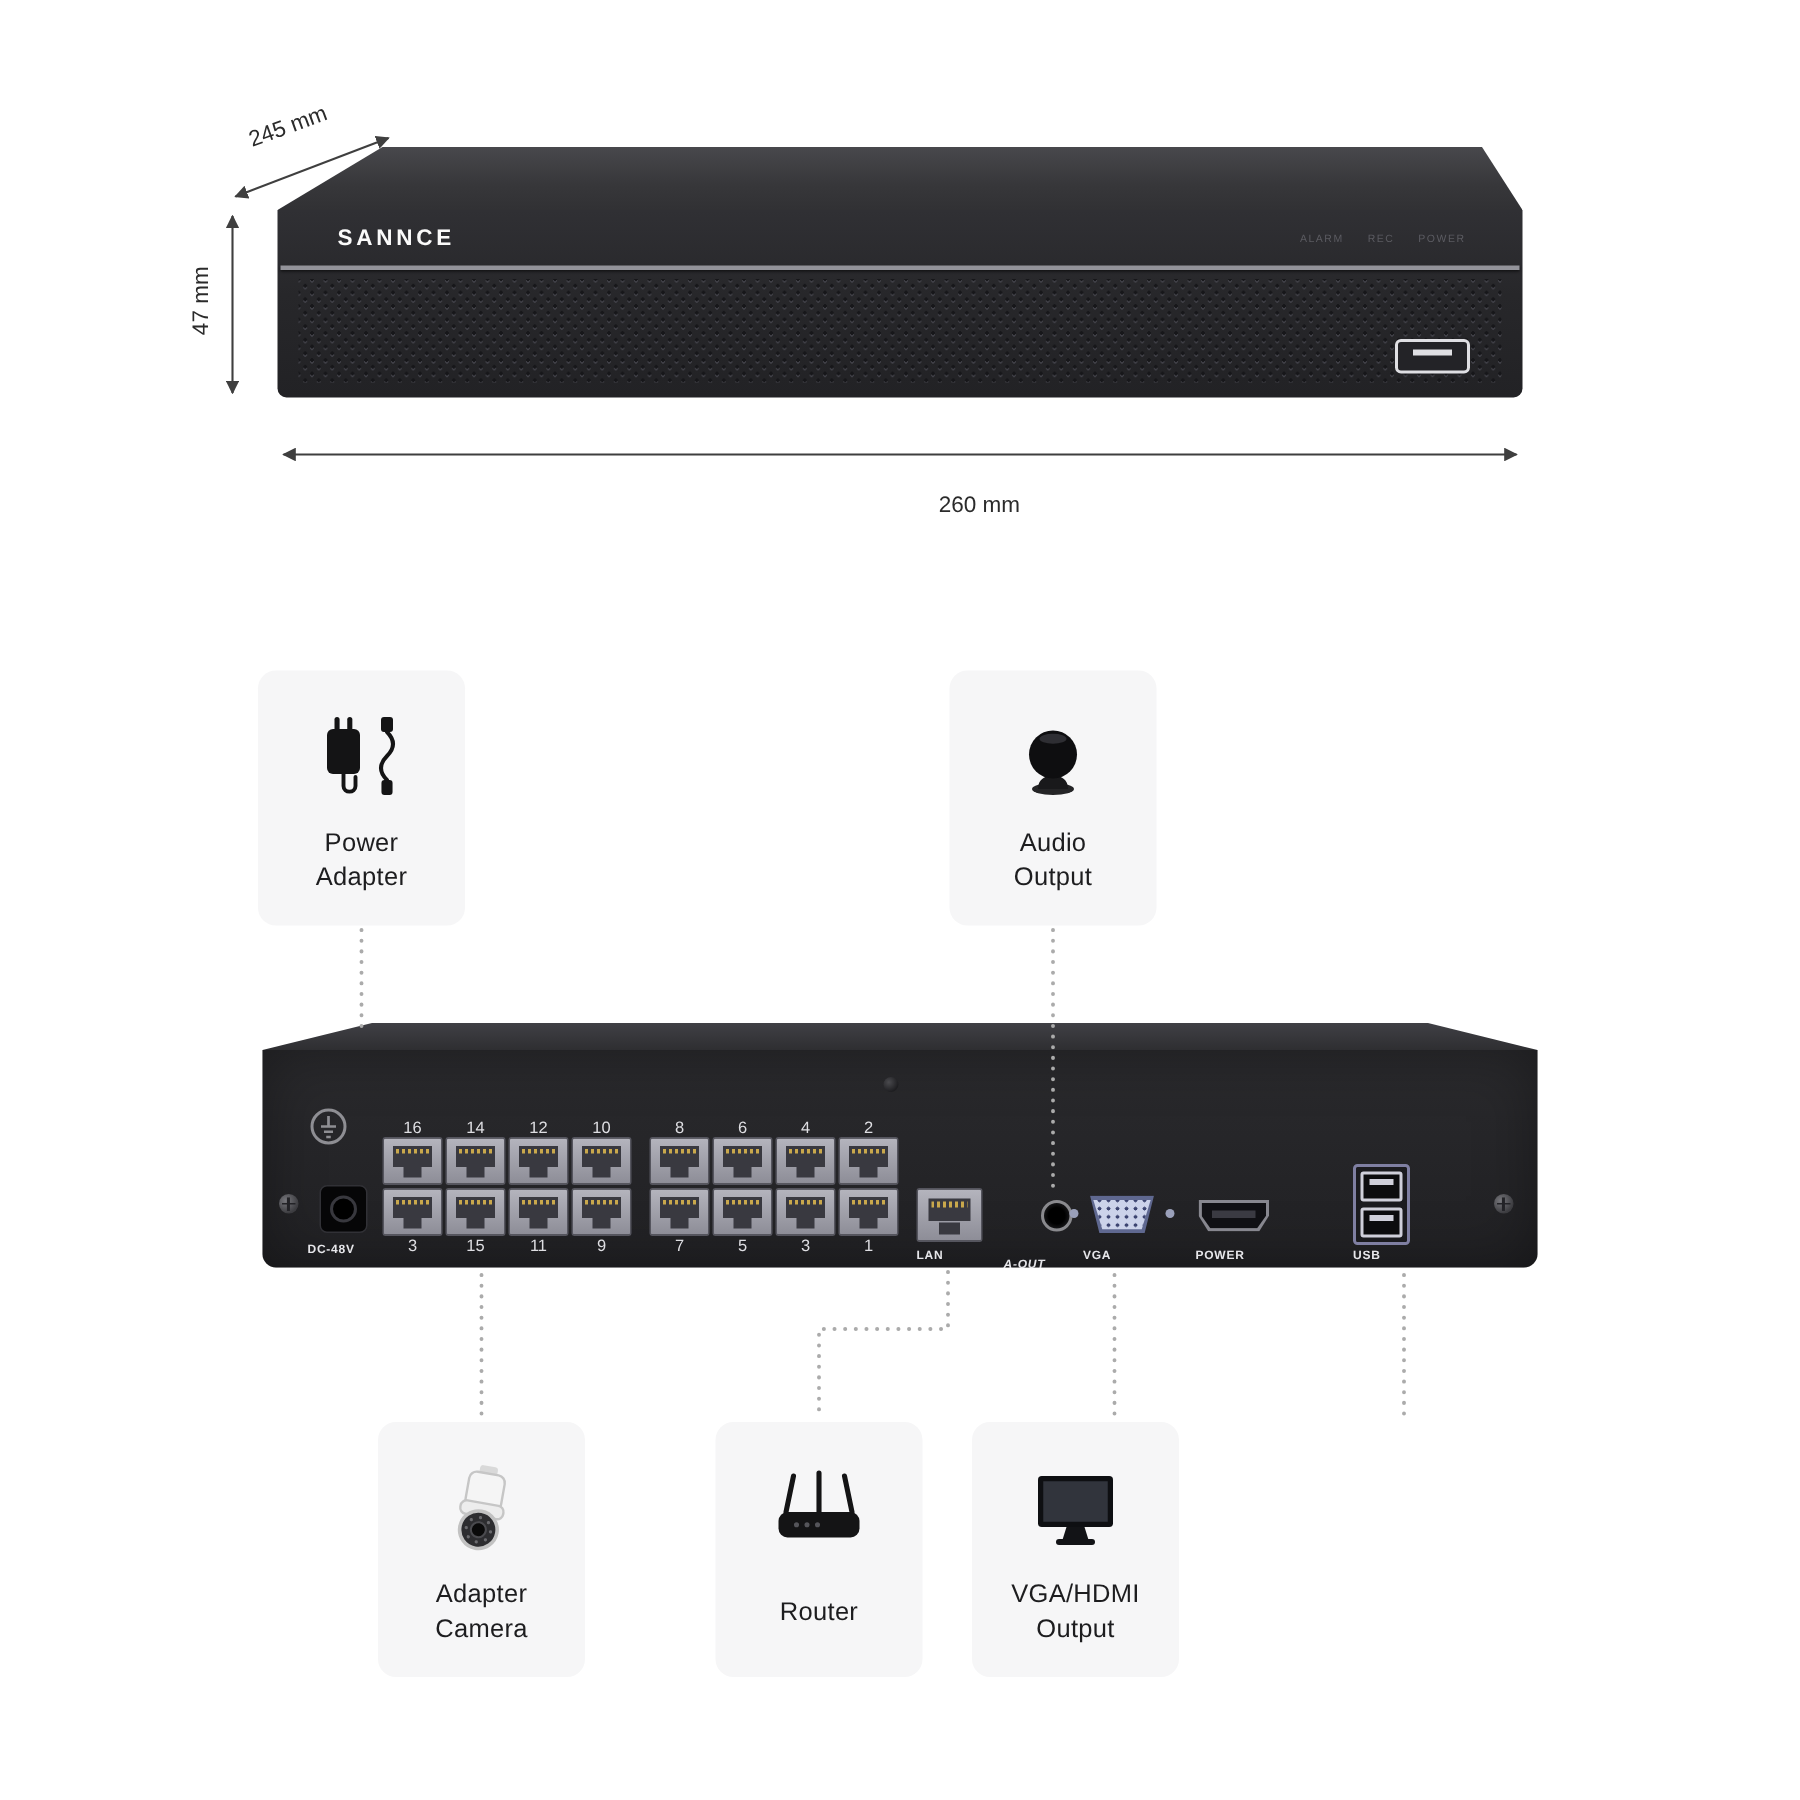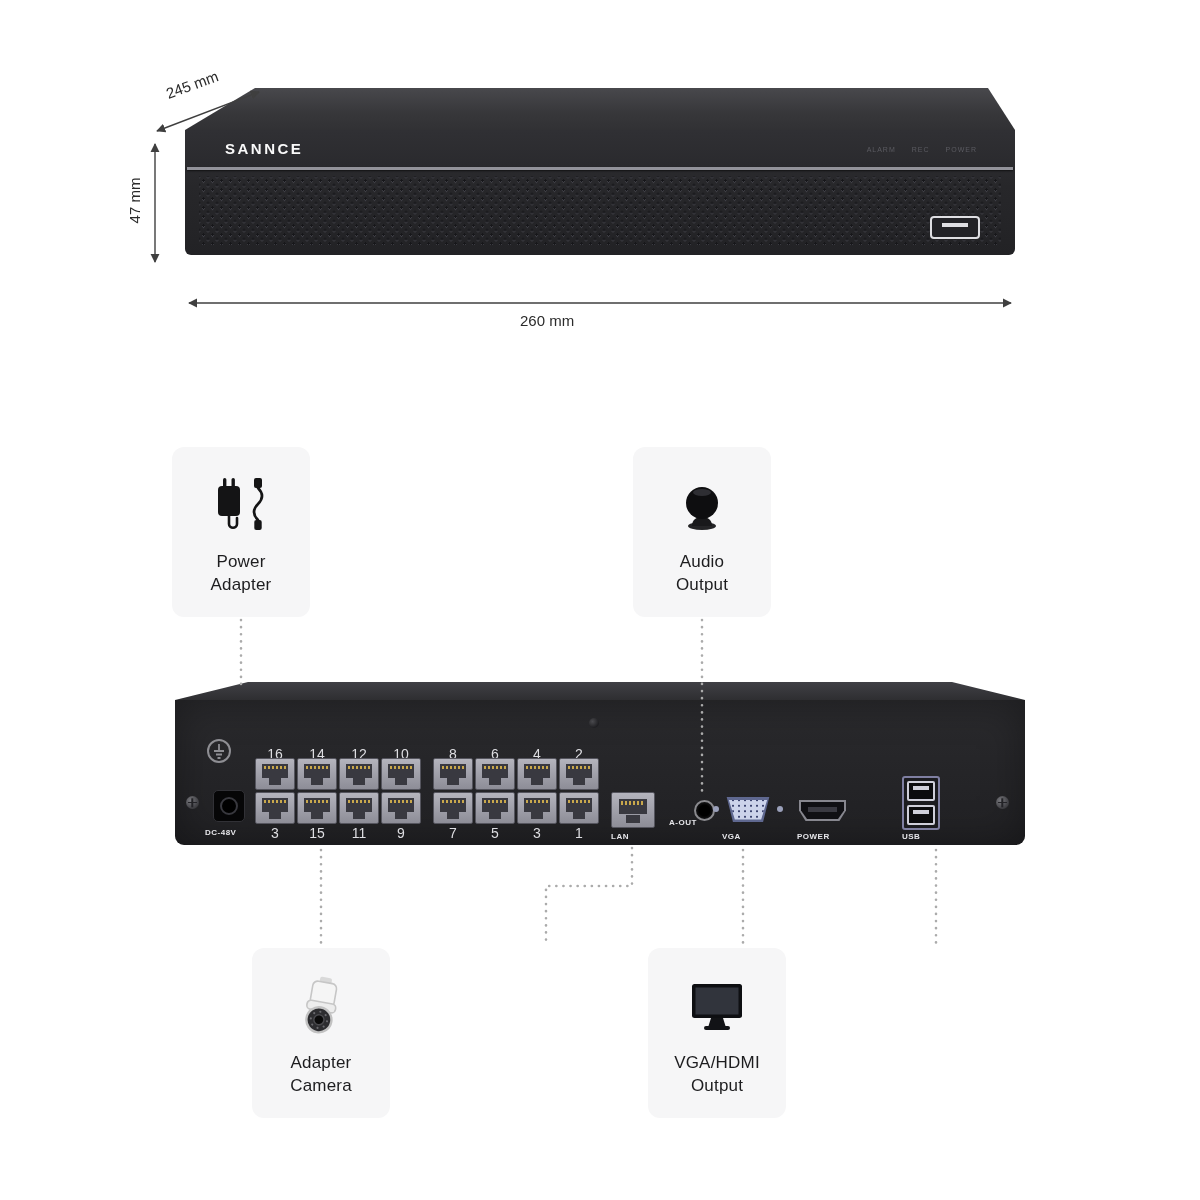--- a/index.html
+++ b/index.html
@@ -6,21 +6,21 @@
   .stage {
     position: relative;
     width: 1200px;
     height: 1200px;
     background: #ffffff;
     font-family: "Liberation Sans", sans-serif;
     overflow: hidden;
   }
 
   
-  .front { position: absolute; left: 185px; top: 88px; width: 830px; height: 142px; }
+  .front { position: absolute; left: 185px; top: 98px; width: 830px; height: 142px; }
   .front-top {
     position: absolute; left: 0; top: 0; width: 830px; height: 42px;
     background: linear-gradient(180deg, #48484c 0%, #37373a 60%, #313134 100%);
     clip-path: polygon(70px 0, 803px 0, 100% 100%, 0 100%);
   }
   .front-face {
     position: absolute; left: 0; top: 42px; width: 830px; height: 125px;
     background: linear-gradient(180deg, #303034 0%, #27272a 45%, #222225 100%);
     border-radius: 0 0 6px 6px;
   }
@@ -53,21 +53,21 @@
   }
   .usb-front::after {
     content: ''; position: absolute; left: 10px; right: 10px; top: 5px; height: 4px;
     background: #dfdfe3;
   }
 
   
   .dim-label { position: absolute; color: #2b2b2b; font-size: 15px; }
   .dim-depth { left: 165px; top: 76px; transform: rotate(-20deg); }
   .dim-height { left: 104px; top: 192px; width: 60px; text-align: center; transform: rotate(-90deg); }
-  .dim-width { left: 520px; top: 312px; width: 160px; text-align: left; }
+  .dim-width { left: 520px; top: 328px; width: 160px; text-align: right; }
 
   
   .card {
     position: absolute; width: 138px; height: 170px;
     background: #f6f6f7; border-radius: 12px;
     display: flex; flex-direction: column; align-items: center;
   }
   .card-icon { margin-top: 18px; width: 78px; height: 84px; display: flex; align-items: center; justify-content: center; }
   .label-block {
     display: flex; flex-direction: column; justify-content: center;
@@ -114,21 +114,21 @@
   .dc-jack::after {
     content: ''; position: absolute; left: 6px; top: 6px; width: 14px; height: 14px;
     border-radius: 50%; background: #000; border: 2px solid #38383e;
   }
   .plabel {
     position: absolute; color: #e6e6ea; font-size: 8px; font-weight: bold;
     letter-spacing: .5px; text-align: left;
   }
   .eth-grid { position: absolute; left: 80px; top: 64px; width: 344px; }
   .eth-nums { display: flex; gap: 2px; height: 11px; }
-  .pn { width: 40px; text-align: center; color: #dedee2; font-size: 14px; }
+  .pn { width: 40px; text-align: center; color: #dedee2; font-size: 11px; }
   .eth-gap { width: 8px; }
   .eth-row { display: flex; gap: 2px; margin-top: 1px; }
   .rj45 {
     position: relative; width: 40px; height: 32px;
     background: linear-gradient(180deg, #b4b4bd, #8d8d97);
     border: 1px solid #55555e; border-radius: 2px; box-sizing: border-box;
   }
   .rj45-in {
     position: absolute; left: 6px; right: 6px; top: 5px; height: 14px; background: #393940;
   }
@@ -350,21 +350,21 @@
       </div>
     </div>
 
     <div class="lan-port">
       <div class="lan-in"></div>
         <div class="lan-tab"></div>
     </div>
     <div class="plabel" style="left:436px; width:44px; top:150px;">LAN</div>
 
     <div class="aout-jack"></div>
-    <div class="plabel" style="left:494px; width:66px; top:136px;">A-OUT</div>
+    <div class="plabel" style="left:494px; width:66px; top:156px;font-style:italic;">A-OUT</div>
 
     <div class="vga">
       <div class="vga-outer"></div>
         <div class="vga-inner"></div>
     </div>
     <div class="plabel" style="left:547px; width:52px; top:150px;">VGA</div>
 
     <div class="hdmi">
       <div class="hdmi-outer"></div>
         <div class="hdmi-inner"></div>
@@ -419,20 +419,35 @@
           </g>
         </g>
       </svg>
     </div>
     <div class="label-block">
       <div>Adapter</div>
       <div>Camera</div>
     </div>
   </div>
 
+  <div class="card card-router">
+    <div class="card-icon">
+      <svg width="74" height="74" viewBox="0 0 74 74">
+        <path d="M20 13 l-5 24 M37 11 v26 M54 13 l5 24" stroke="#141415" stroke-width="3.4" stroke-linecap="round" fill="none"></path>
+        <rect x="10" y="37" width="54" height="17" rx="6" fill="#141415"></rect>
+        <circle cx="22" cy="45.5" r="1.7" fill="#55555a"></circle>
+        <circle cx="29" cy="45.5" r="1.7" fill="#55555a"></circle>
+        <circle cx="36" cy="45.5" r="1.7" fill="#55555a"></circle>
+      </svg>
+    </div>
+    <div class="label-block">
+      <div>Router</div>
+      <div></div>
+    </div>
+  </div>
 
   <div class="card card-vga">
     <div class="card-icon">
       <svg width="74" height="74" viewBox="0 0 74 74">
         <rect x="12" y="13" width="50" height="34" rx="2.5" fill="#0e0f12"></rect>
         <rect x="15.5" y="16.5" width="43" height="27" fill="#31343c"></rect>
         <path d="M31 47 h12 l2.5 8 h-17 z" fill="#121316"></path>
         <rect x="24" y="55" width="26" height="4" rx="2" fill="#121316"></rect>
       </svg>
     </div>

